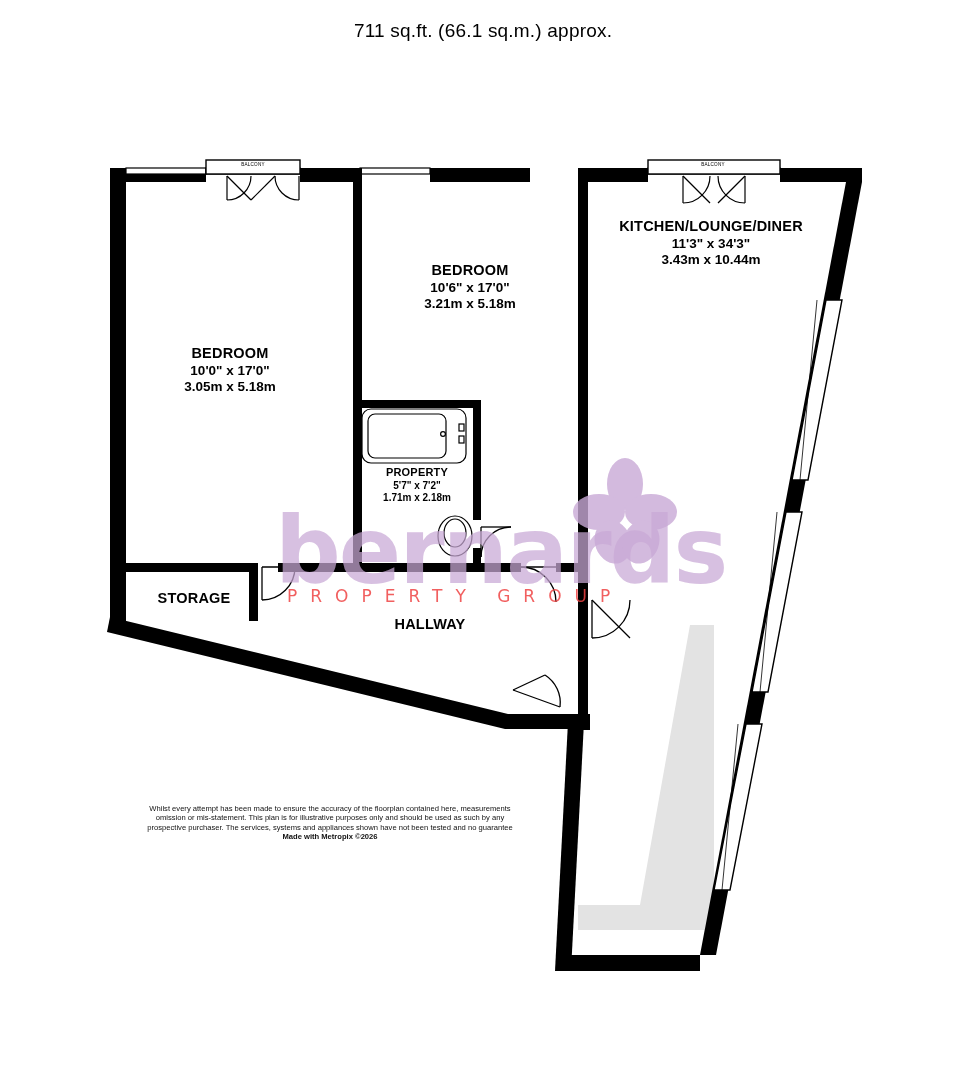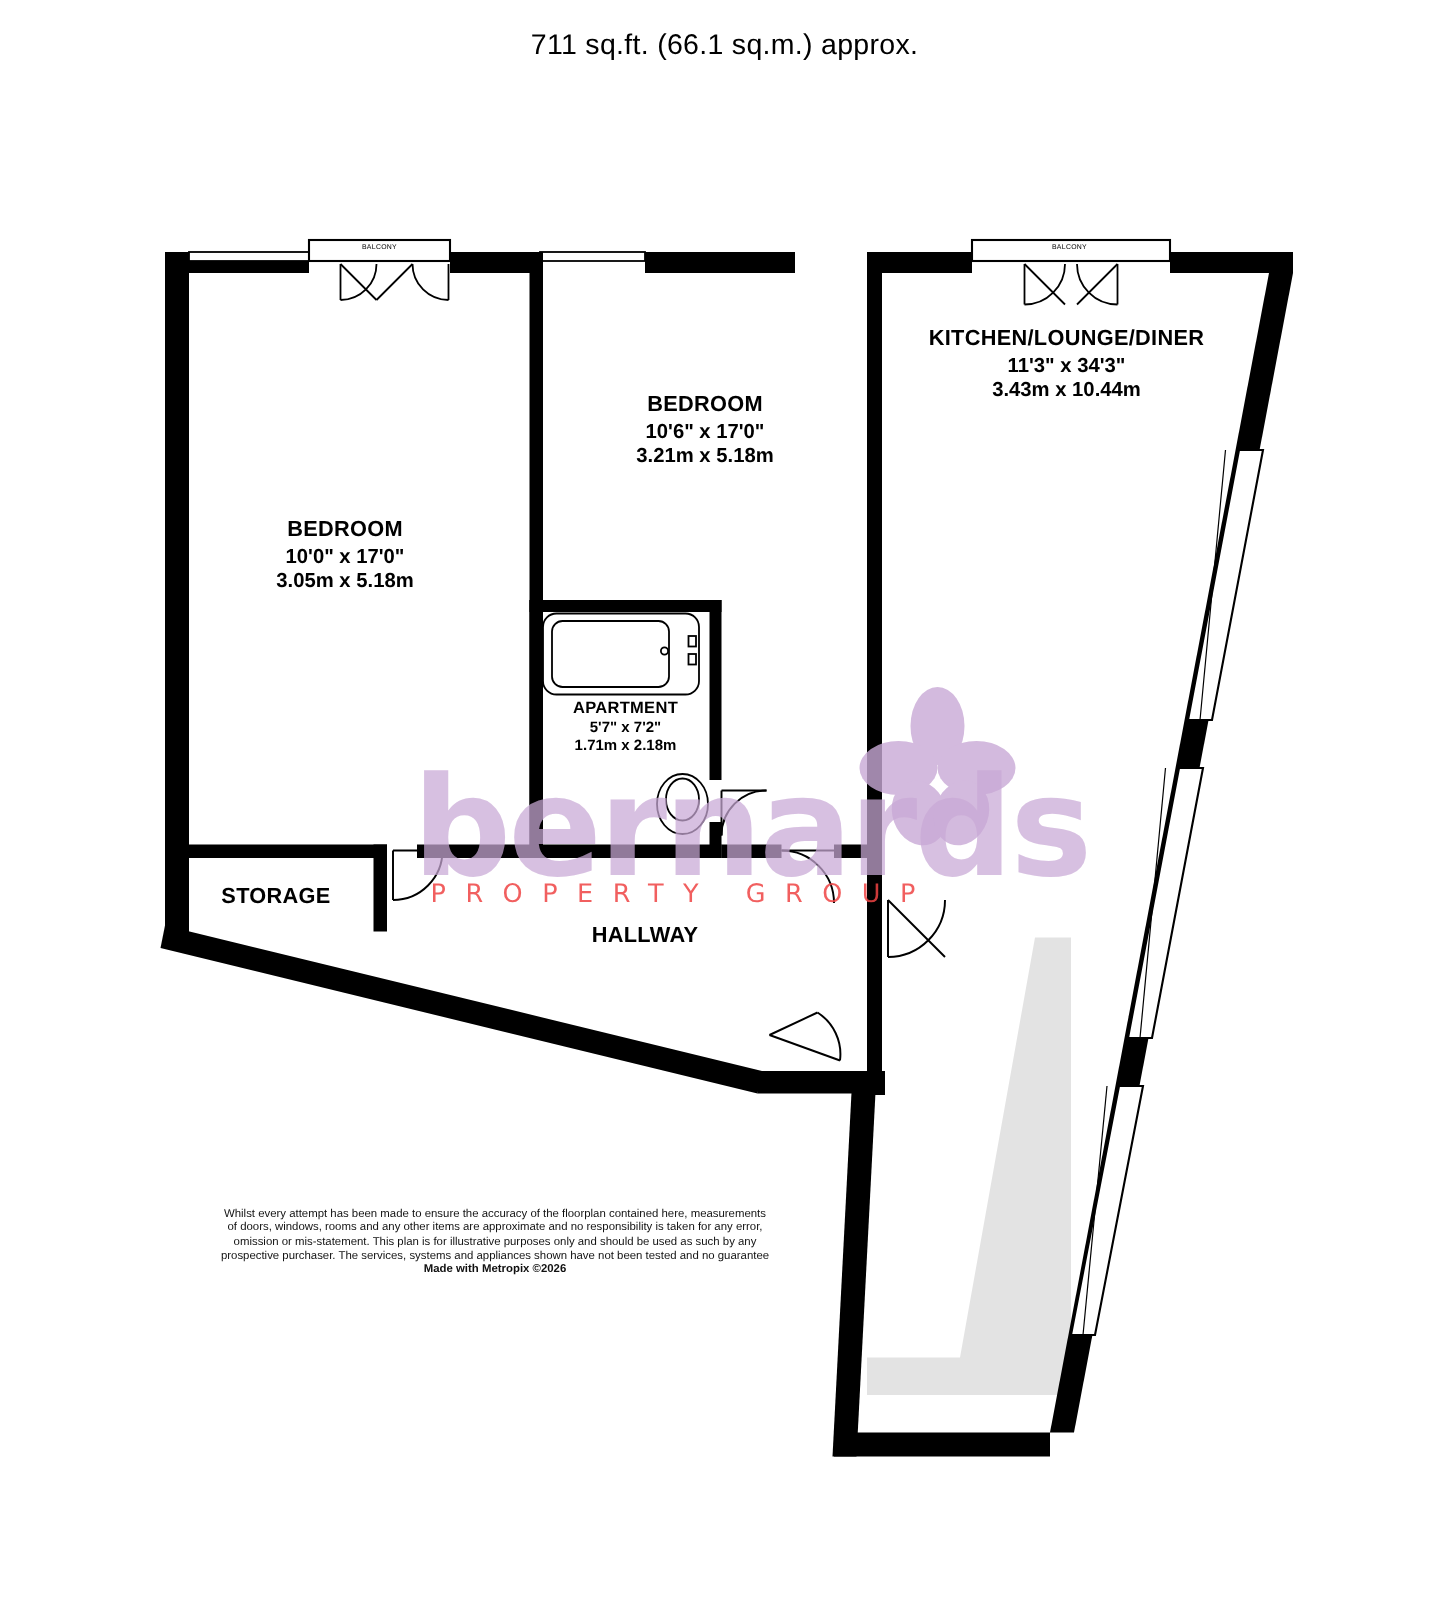--- a/index.html
+++ b/index.html
@@ -287,32 +287,31 @@
   <span class="dim">3.21m  x 5.18m</span>
 </div>
 
 <div class="room-label" style="left:125px; top:345px; width:210px;">
   <span class="name">BEDROOM</span>
   <span class="dim">10'0"  x 17'0"</span>
   <span class="dim">3.05m  x 5.18m</span>
 </div>
 
 <div class="room-label small" style="left:352px; top:466px; width:130px;">
-  <span class="name">APARTMENT</span>
+  <span class="name">PROPERTY</span>
   <span class="dim">5'7"  x 7'2"</span>
   <span class="dim">1.71m x 2.18m</span>
 </div>
 
-<div class="room-label" style="left:104px; top:590px; width:160px;">
+<div class="room-label" style="left:114px; top:590px; width:160px;">
   <span class="name">STORAGE</span>
 </div>
 
 <div class="room-label" style="left:350px; top:616px; width:160px;">
   <span class="name">HALLWAY</span>
 </div>
 
 <div class="footer">
   <div class="disclaimer">Whilst every attempt has been made to ensure the accuracy of the floorplan contained here, measurements</div>
-  <div class="disclaimer">of doors, windows, rooms and any other items are approximate and no responsibility is taken for any error,</div>
   <div class="disclaimer">omission or mis-statement. This plan is for illustrative purposes only and should be used as such by any</div>
   <div class="disclaimer">prospective purchaser. The services, systems and appliances shown have not been tested and no guarantee</div>
   <div class="made">Made with Metropix ©2026</div>
 </div>
 
 </body></html>

